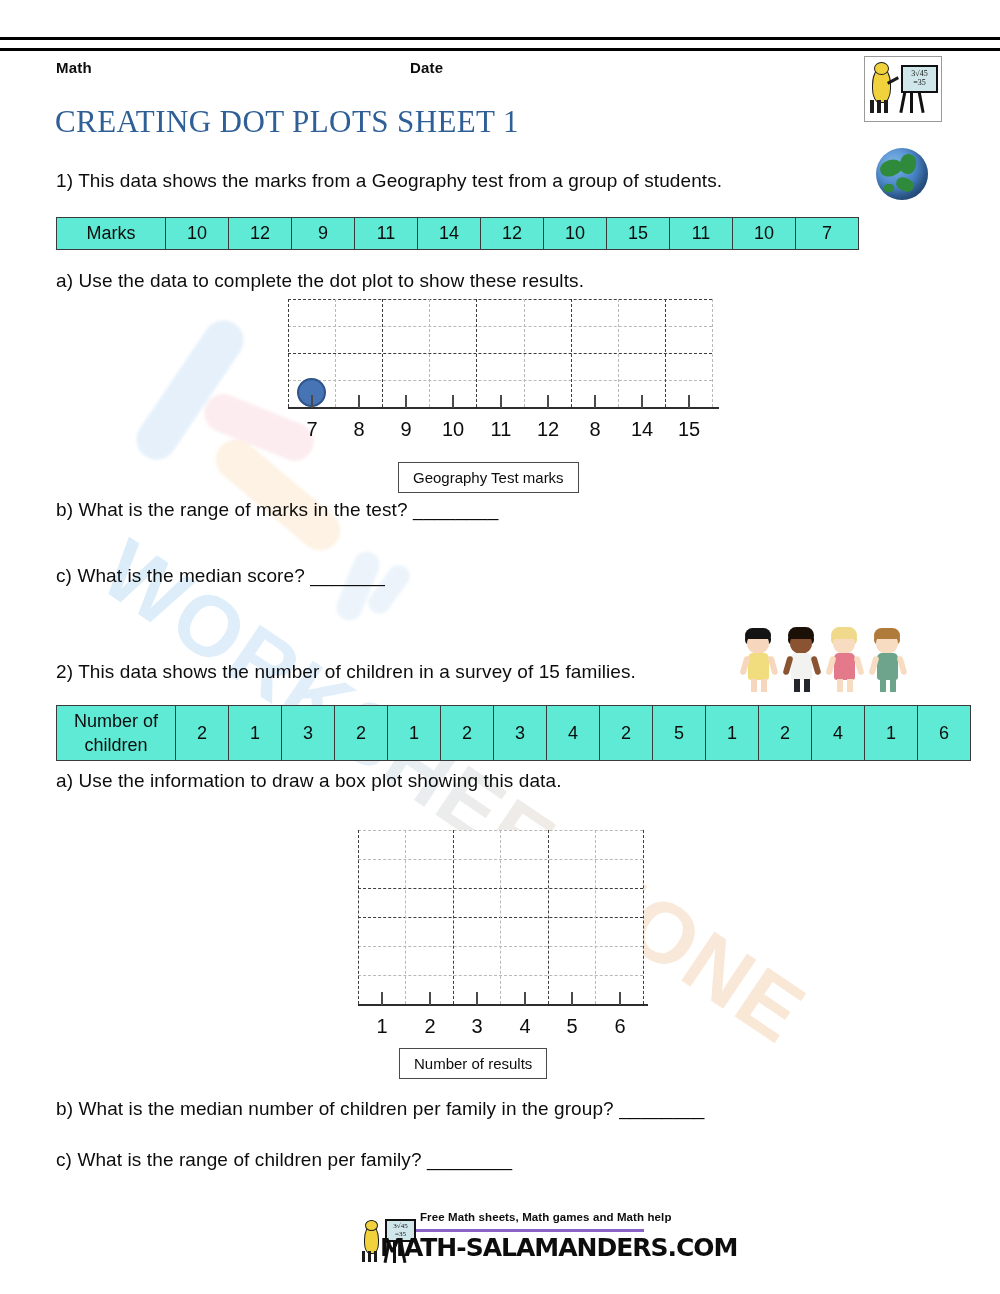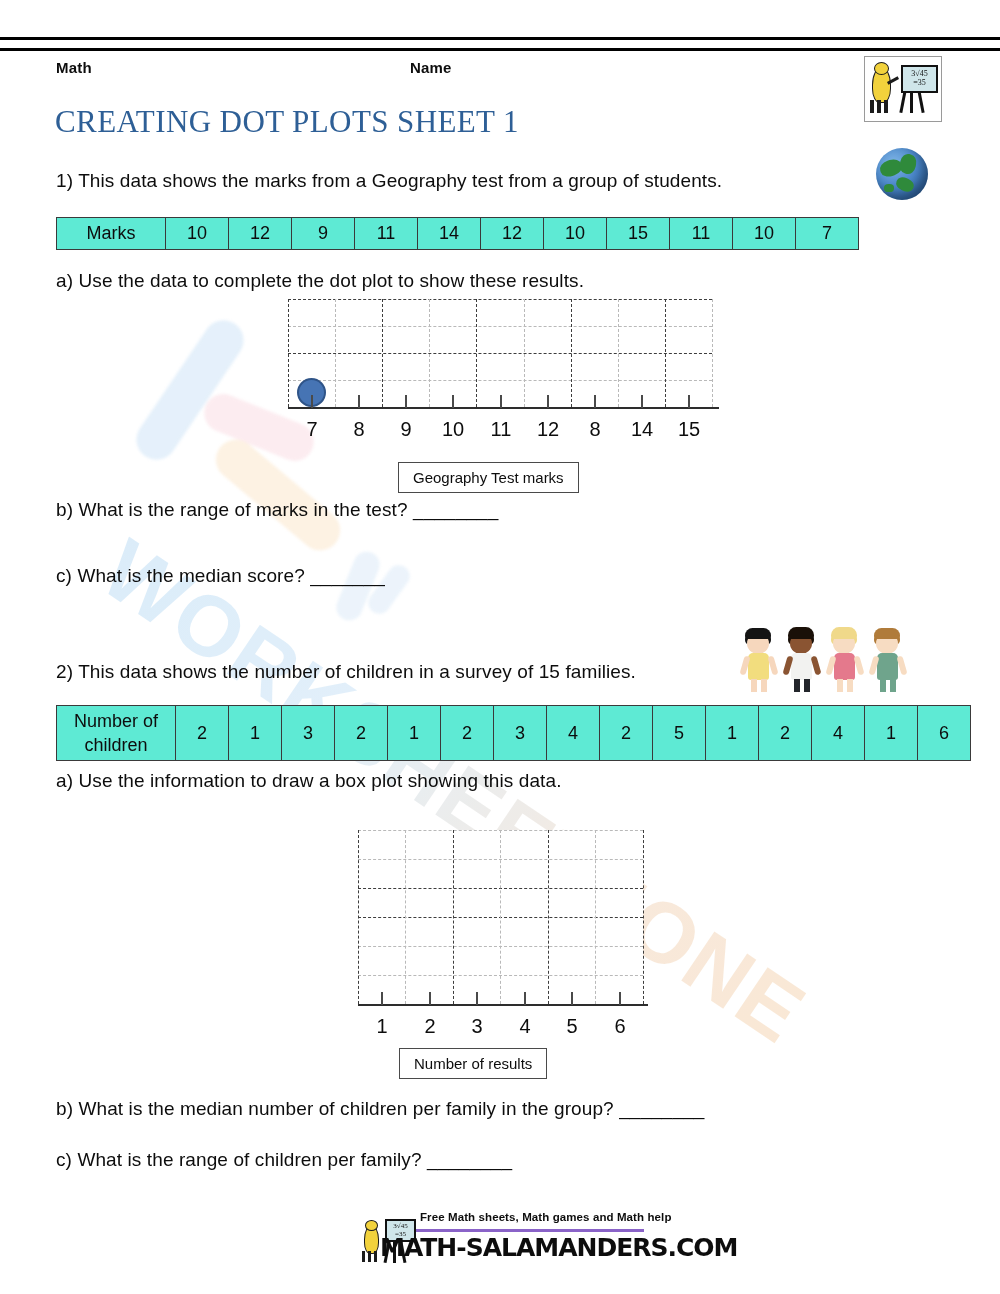--- a/index.html
+++ b/index.html
@@ -248,21 +248,21 @@
       <span class="wm-stroke wm-s5"></span>
     </div>
     <div class="wm-text">WORKSHEETZONE</div>
   </div>
 
   <div class="top-rule"></div>
 
   <div class="content">
 
     <div class="hdr-name">Math</div>
-    <div class="hdr-date">Name</div>
+    <div class="hdr-date">Date</div>
     <div class="title">CREATING DOT PLOTS SHEET 1</div>
 
     <div class="logo-card">
       <div class="sal" style="left:0;top:0;width:76px;height:64px;">
 
         <div class="lizard" style="left:7px;top:10px;width:17px;height:34px;"></div>
         <div class="lizard" style="left:9px;top:5px;width:13px;height:11px;border-radius:50%;"></div>
         <div class="leg" style="left:5px;top:43px;width:4px;height:13px;"></div>
         <div class="leg" style="left:12px;top:43px;width:4px;height:13px;"></div>
         <div class="leg" style="left:19px;top:43px;width:4px;height:13px;"></div>

